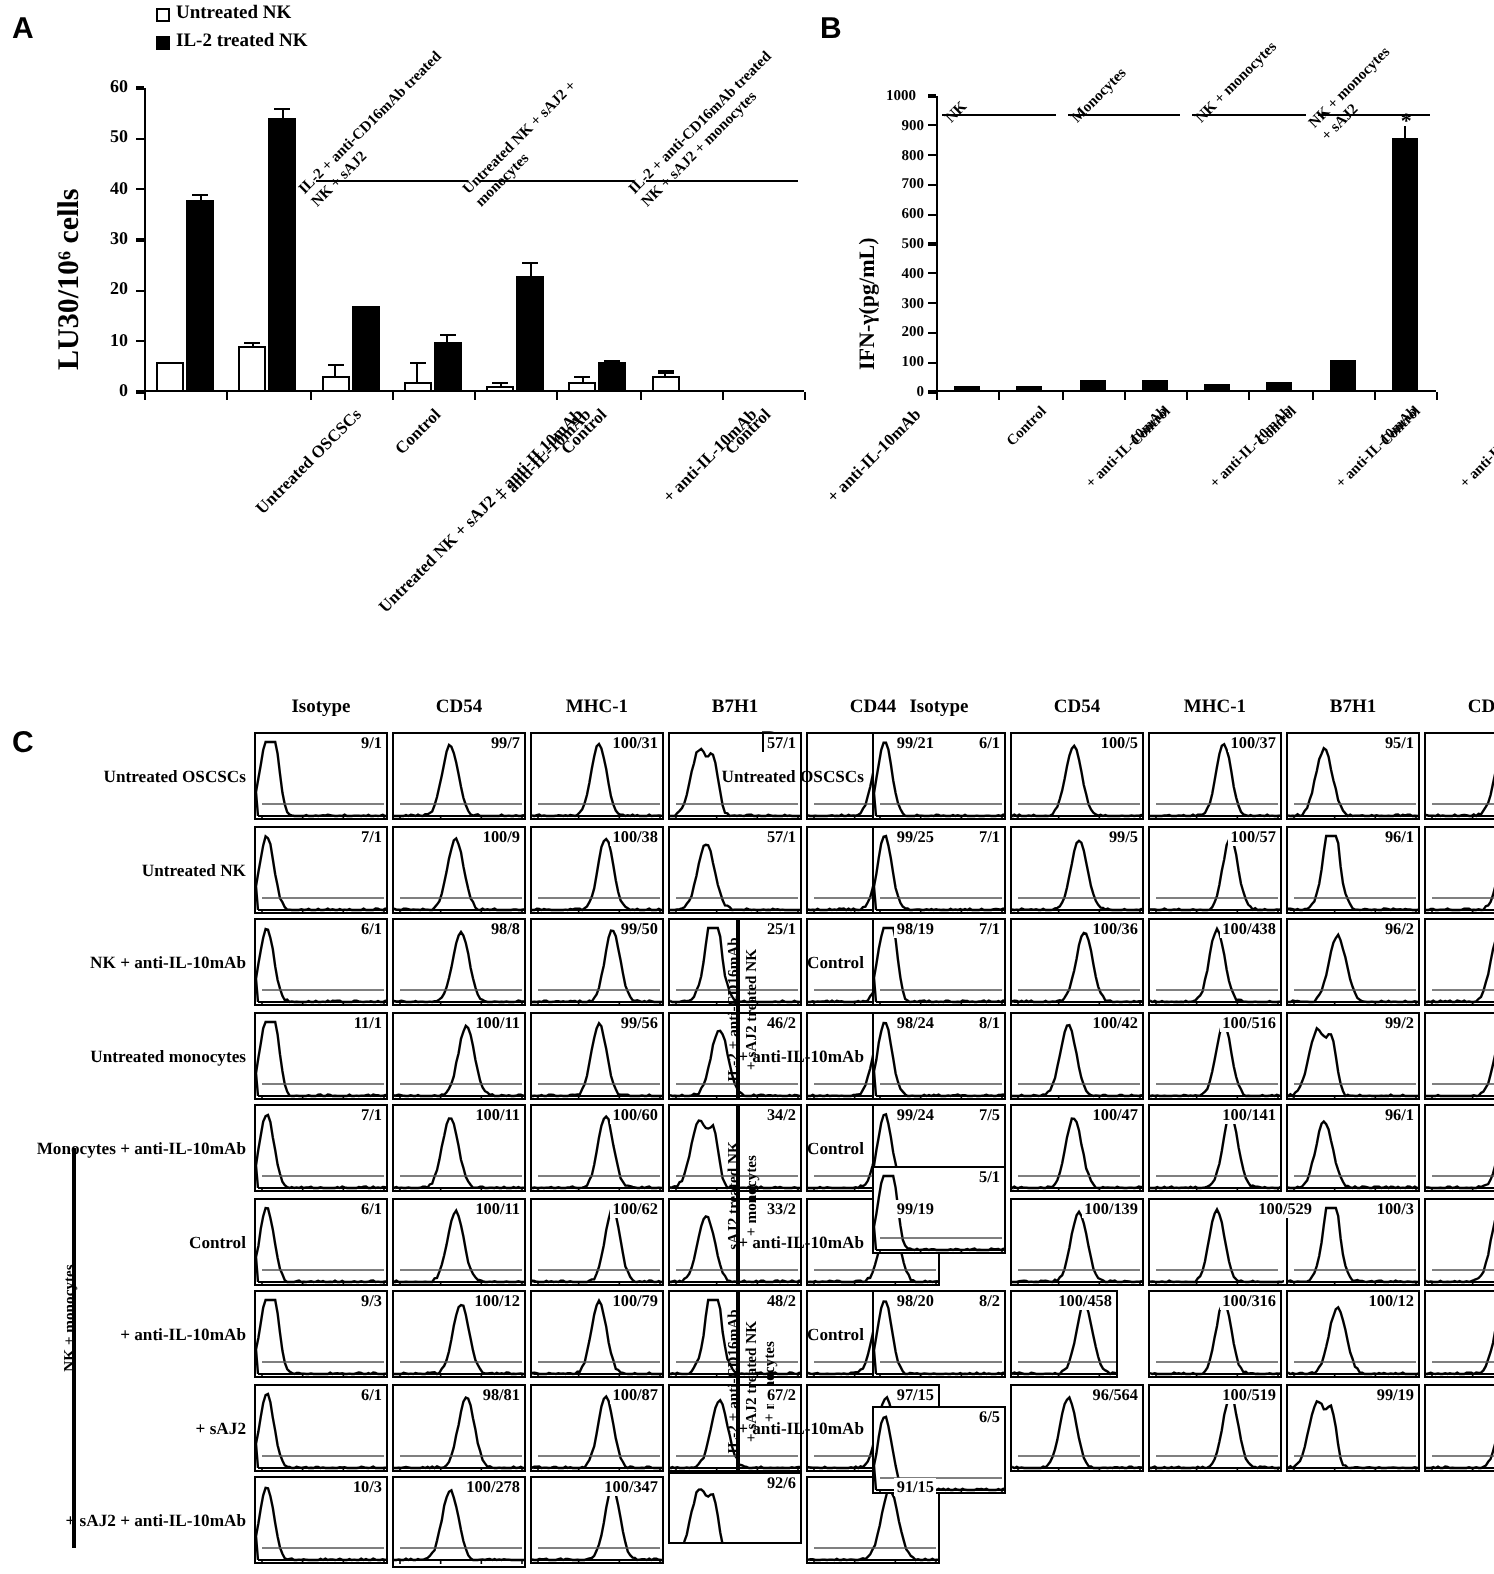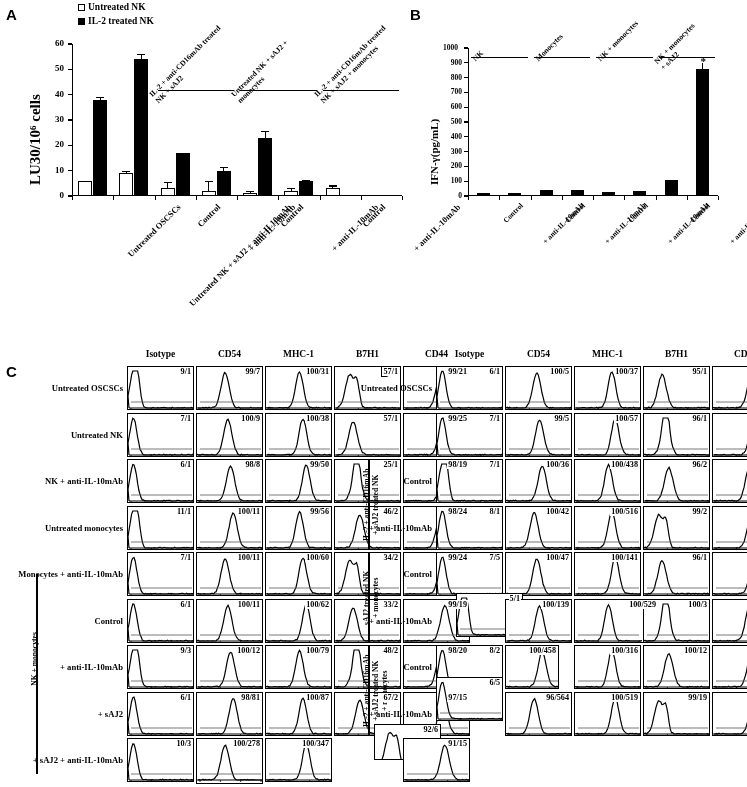--- a/index.html
+++ b/index.html
@@ -759,21 +759,21 @@
         <path d="M 1 41 L 0.0 40.9 L 1.2 41.0 L 2.4 41.0 L 3.6 40.5 L 4.8 40.6 L 6.0 40.6 L 7.2 40.4 L 8.4 41.0 L 9.6 41.0 L 10.8 41.0 L 12.0 41.0 L 13.2 40.6 L 14.4 40.3 L 15.6 41.0 L 16.8 40.5 L 17.9 40.5 L 19.1 40.7 L 20.3 41.0 L 21.5 41.0 L 22.7 40.9 L 23.9 41.0 L 25.1 41.0 L 26.3 41.0 L 27.5 40.6 L 28.7 40.2 L 29.9 40.0 L 31.1 38.9 L 32.3 36.3 L 33.5 33.2 L 34.7 28.7 L 35.9 22.5 L 37.1 15.0 L 38.3 9.1 L 39.5 4.8 L 40.7 4.4 L 41.9 8.2 L 43.1 13.6 L 44.3 20.0 L 45.5 26.9 L 46.7 32.2 L 47.9 36.8 L 49.1 38.6 L 50.3 39.8 L 51.4 39.9 L 52.6 41.0 L 53.8 40.8 L 55.0 40.6 L 56.2 40.6 L 57.4 41.0 L 58.6 40.3 L 59.8 41.0 L 61.0 40.4 L 62.2 40.3 L 63.4 40.9 L 64.6 41.0 L 65.8 41.0 L 67.0 40.5 L 66 41" fill="none" stroke="#000" stroke-width="1.2"></path>
         <line x1="3" x2="64" y1="35" y2="35" stroke="#555" stroke-width="0.8"></line>
         <line x1="1" x2="66" y1="41" y2="41" stroke="#000" stroke-width="1"></line>
         <line x1="3" x2="3" y1="41" y2="43" stroke="#000" stroke-width="0.8"></line>
         <line x1="23.333333333333332" x2="23.333333333333332" y1="41" y2="43" stroke="#000" stroke-width="0.8"></line>
         <line x1="43.666666666666664" x2="43.666666666666664" y1="41" y2="43" stroke="#000" stroke-width="0.8"></line>
         <line x1="64" x2="64" y1="41" y2="43" stroke="#000" stroke-width="0.8"></line>
       </svg>
       <div class="cellval">100/347</div>
     </div>
-    <div class="cell" style="left:334px;top:388px;width:67px;height:36px;margin-left:40px;">
+    <div class="cell" style="left:334px;top:400px;width:67px;height:36px;">
       <svg width="67" height="44">
         <path d="M 1 41 L 0.0 41.0 L 1.2 40.2 L 2.4 40.6 L 3.6 39.7 L 4.8 39.4 L 6.0 36.8 L 7.2 33.7 L 8.4 30.3 L 9.6 24.3 L 10.8 18.8 L 12.0 14.8 L 13.2 9.2 L 14.4 7.8 L 15.6 7.7 L 16.8 8.8 L 17.9 10.7 L 19.1 11.3 L 20.3 10.3 L 21.5 10.2 L 22.7 14.4 L 23.9 20.9 L 25.1 29.1 L 26.3 35.1 L 27.5 39.3 L 28.7 41.0 L 29.9 41.0 L 31.1 40.8 L 32.3 40.4 L 33.5 41.0 L 34.7 40.3 L 35.9 40.7 L 37.1 41.0 L 38.3 40.4 L 39.5 40.6 L 40.7 41.0 L 41.9 40.6 L 43.1 40.8 L 44.3 41.0 L 45.5 40.3 L 46.7 40.8 L 47.9 41.0 L 49.1 40.4 L 50.3 41.0 L 51.4 40.4 L 52.6 41.0 L 53.8 40.5 L 55.0 40.7 L 56.2 40.4 L 57.4 40.5 L 58.6 41.0 L 59.8 40.7 L 61.0 40.7 L 62.2 41.0 L 63.4 40.3 L 64.6 40.6 L 65.8 41.0 L 67.0 41.0 L 66 41" fill="none" stroke="#000" stroke-width="1.2"></path>
         <line x1="3" x2="64" y1="35" y2="35" stroke="#555" stroke-width="0.8"></line>
         <line x1="1" x2="66" y1="41" y2="41" stroke="#000" stroke-width="1"></line>
         <line x1="3" x2="3" y1="41" y2="43" stroke="#000" stroke-width="0.8"></line>
         <line x1="23.333333333333332" x2="23.333333333333332" y1="41" y2="43" stroke="#000" stroke-width="0.8"></line>
         <line x1="43.666666666666664" x2="43.666666666666664" y1="41" y2="43" stroke="#000" stroke-width="0.8"></line>
         <line x1="64" x2="64" y1="41" y2="43" stroke="#000" stroke-width="0.8"></line>
       </svg>
       <div class="cellval">92/6</div>
@@ -1092,21 +1092,21 @@
         <path d="M 1 41 L 0.0 40.7 L 1.2 40.7 L 2.4 41.0 L 3.6 41.0 L 4.8 41.0 L 6.0 41.0 L 7.2 40.9 L 8.4 41.0 L 9.6 41.0 L 10.8 40.4 L 12.0 40.4 L 13.2 41.0 L 14.4 40.7 L 15.6 40.3 L 16.8 41.0 L 17.9 41.0 L 19.1 41.0 L 20.3 40.9 L 21.5 41.0 L 22.7 40.9 L 23.9 41.0 L 25.1 41.0 L 26.3 40.2 L 27.5 40.5 L 28.7 39.9 L 29.9 39.5 L 31.1 39.0 L 32.3 36.8 L 33.5 33.8 L 34.7 29.4 L 35.9 23.1 L 37.1 17.3 L 38.3 11.2 L 39.5 8.0 L 40.7 5.9 L 41.9 7.4 L 43.1 9.7 L 44.3 15.5 L 45.5 22.0 L 46.7 26.9 L 47.9 31.5 L 49.1 36.0 L 50.3 37.1 L 51.4 39.0 L 52.6 39.8 L 53.8 40.7 L 55.0 41.0 L 56.2 41.0 L 57.4 41.0 L 58.6 40.4 L 59.8 40.9 L 61.0 41.0 L 62.2 40.5 L 63.4 41.0 L 64.6 41.0 L 65.8 41.0 L 67.0 40.7 L 66 41" fill="none" stroke="#000" stroke-width="1.2"></path>
         <line x1="3" x2="64" y1="35" y2="35" stroke="#555" stroke-width="0.8"></line>
         <line x1="1" x2="66" y1="41" y2="41" stroke="#000" stroke-width="1"></line>
         <line x1="3" x2="3" y1="41" y2="43" stroke="#000" stroke-width="0.8"></line>
         <line x1="23.333333333333332" x2="23.333333333333332" y1="41" y2="43" stroke="#000" stroke-width="0.8"></line>
         <line x1="43.666666666666664" x2="43.666666666666664" y1="41" y2="43" stroke="#000" stroke-width="0.8"></line>
         <line x1="64" x2="64" y1="41" y2="43" stroke="#000" stroke-width="0.8"></line>
       </svg>
     </div>
     <div class="rowlabel" style="left:-180px;top:279.5px;width:240px;">+ anti-IL-10mAb</div>
-    <div class="cell" style="left:64px;top:257px;width:67px;height:44px;margin-left:20px;">
+    <div class="cell" style="left:64px;top:247px;width:67px;height:44px;">
       <svg width="67" height="44">
         <path d="M 1 41 L 0.0 29.4 L 1.2 22.8 L 2.4 14.9 L 3.6 7.7 L 4.8 4.0 L 6.0 4.0 L 7.2 4.0 L 8.4 4.0 L 9.6 4.0 L 10.8 9.8 L 12.0 19.5 L 13.2 28.7 L 14.4 35.9 L 15.6 38.8 L 16.8 40.2 L 17.9 40.2 L 19.1 40.7 L 20.3 41.0 L 21.5 40.4 L 22.7 41.0 L 23.9 40.9 L 25.1 40.6 L 26.3 40.5 L 27.5 41.0 L 28.7 40.6 L 29.9 40.6 L 31.1 41.0 L 32.3 41.0 L 33.5 41.0 L 34.7 41.0 L 35.9 41.0 L 37.1 41.0 L 38.3 40.6 L 39.5 41.0 L 40.7 40.5 L 41.9 40.6 L 43.1 41.0 L 44.3 41.0 L 45.5 40.8 L 46.7 40.5 L 47.9 41.0 L 49.1 40.6 L 50.3 40.3 L 51.4 41.0 L 52.6 40.9 L 53.8 41.0 L 55.0 41.0 L 56.2 41.0 L 57.4 41.0 L 58.6 40.3 L 59.8 40.6 L 61.0 40.6 L 62.2 40.5 L 63.4 41.0 L 64.6 40.4 L 65.8 41.0 L 67.0 40.8 L 66 41" fill="none" stroke="#000" stroke-width="1.2"></path>
         <line x1="3" x2="64" y1="35" y2="35" stroke="#555" stroke-width="0.8"></line>
         <line x1="1" x2="66" y1="41" y2="41" stroke="#000" stroke-width="1"></line>
         <line x1="3" x2="3" y1="41" y2="43" stroke="#000" stroke-width="0.8"></line>
         <line x1="23.333333333333332" x2="23.333333333333332" y1="41" y2="43" stroke="#000" stroke-width="0.8"></line>
         <line x1="43.666666666666664" x2="43.666666666666664" y1="41" y2="43" stroke="#000" stroke-width="0.8"></line>
         <line x1="64" x2="64" y1="41" y2="43" stroke="#000" stroke-width="0.8"></line>
       </svg>
       <div class="cellval">5/1</div>
@@ -1212,21 +1212,21 @@
         <path d="M 1 41 L 0.0 41.0 L 1.2 40.7 L 2.4 40.4 L 3.6 40.8 L 4.8 41.0 L 6.0 40.7 L 7.2 41.0 L 8.4 41.0 L 9.6 40.6 L 10.8 41.0 L 12.0 40.6 L 13.2 40.9 L 14.4 41.0 L 15.6 40.3 L 16.8 41.0 L 17.9 41.0 L 19.1 41.0 L 20.3 40.3 L 21.5 40.3 L 22.7 40.4 L 23.9 41.0 L 25.1 40.3 L 26.3 40.5 L 27.5 40.3 L 28.7 39.2 L 29.9 37.1 L 31.1 33.6 L 32.3 30.0 L 33.5 25.5 L 34.7 18.7 L 35.9 13.5 L 37.1 9.4 L 38.3 6.4 L 39.5 5.6 L 40.7 8.8 L 41.9 13.1 L 43.1 19.2 L 44.3 26.0 L 45.5 29.8 L 46.7 33.7 L 47.9 36.7 L 49.1 38.5 L 50.3 40.3 L 51.4 40.4 L 52.6 41.0 L 53.8 41.0 L 55.0 40.9 L 56.2 40.3 L 57.4 40.7 L 58.6 41.0 L 59.8 41.0 L 61.0 40.8 L 62.2 40.5 L 63.4 40.7 L 64.6 41.0 L 65.8 41.0 L 67.0 41.0 L 66 41" fill="none" stroke="#000" stroke-width="1.2"></path>
         <line x1="3" x2="64" y1="35" y2="35" stroke="#555" stroke-width="0.8"></line>
         <line x1="1" x2="66" y1="41" y2="41" stroke="#000" stroke-width="1"></line>
         <line x1="3" x2="3" y1="41" y2="43" stroke="#000" stroke-width="0.8"></line>
         <line x1="23.333333333333332" x2="23.333333333333332" y1="41" y2="43" stroke="#000" stroke-width="0.8"></line>
         <line x1="43.666666666666664" x2="43.666666666666664" y1="41" y2="43" stroke="#000" stroke-width="0.8"></line>
         <line x1="64" x2="64" y1="41" y2="43" stroke="#000" stroke-width="0.8"></line>
       </svg>
     </div>
     <div class="rowlabel" style="left:-180px;top:372.5px;width:240px;">+ anti-IL-10mAb</div>
-    <div class="cell" style="left:64px;top:341px;width:67px;height:44px;">
+    <div class="cell" style="left:64px;top:367px;width:67px;height:44px;">
       <svg width="67" height="44">
         <path d="M 1 41 L 0.0 28.8 L 1.2 22.8 L 2.4 14.4 L 3.6 7.7 L 4.8 4.8 L 6.0 4.4 L 7.2 9.1 L 8.4 15.5 L 9.6 22.2 L 10.8 28.8 L 12.0 34.3 L 13.2 37.2 L 14.4 39.3 L 15.6 40.2 L 16.8 40.1 L 17.9 40.6 L 19.1 40.5 L 20.3 40.5 L 21.5 40.9 L 22.7 40.8 L 23.9 40.7 L 25.1 40.9 L 26.3 41.0 L 27.5 41.0 L 28.7 41.0 L 29.9 40.8 L 31.1 41.0 L 32.3 40.4 L 33.5 40.8 L 34.7 40.4 L 35.9 41.0 L 37.1 40.4 L 38.3 41.0 L 39.5 41.0 L 40.7 40.4 L 41.9 40.9 L 43.1 41.0 L 44.3 40.4 L 45.5 40.9 L 46.7 41.0 L 47.9 41.0 L 49.1 41.0 L 50.3 41.0 L 51.4 40.5 L 52.6 40.6 L 53.8 40.5 L 55.0 40.8 L 56.2 40.4 L 57.4 41.0 L 58.6 41.0 L 59.8 41.0 L 61.0 41.0 L 62.2 40.5 L 63.4 41.0 L 64.6 40.4 L 65.8 41.0 L 67.0 41.0 L 66 41" fill="none" stroke="#000" stroke-width="1.2"></path>
         <line x1="3" x2="64" y1="35" y2="35" stroke="#555" stroke-width="0.8"></line>
         <line x1="1" x2="66" y1="41" y2="41" stroke="#000" stroke-width="1"></line>
         <line x1="3" x2="3" y1="41" y2="43" stroke="#000" stroke-width="0.8"></line>
         <line x1="23.333333333333332" x2="23.333333333333332" y1="41" y2="43" stroke="#000" stroke-width="0.8"></line>
         <line x1="43.666666666666664" x2="43.666666666666664" y1="41" y2="43" stroke="#000" stroke-width="0.8"></line>
         <line x1="64" x2="64" y1="41" y2="43" stroke="#000" stroke-width="0.8"></line>
       </svg>
       <div class="cellval">6/5</div>

